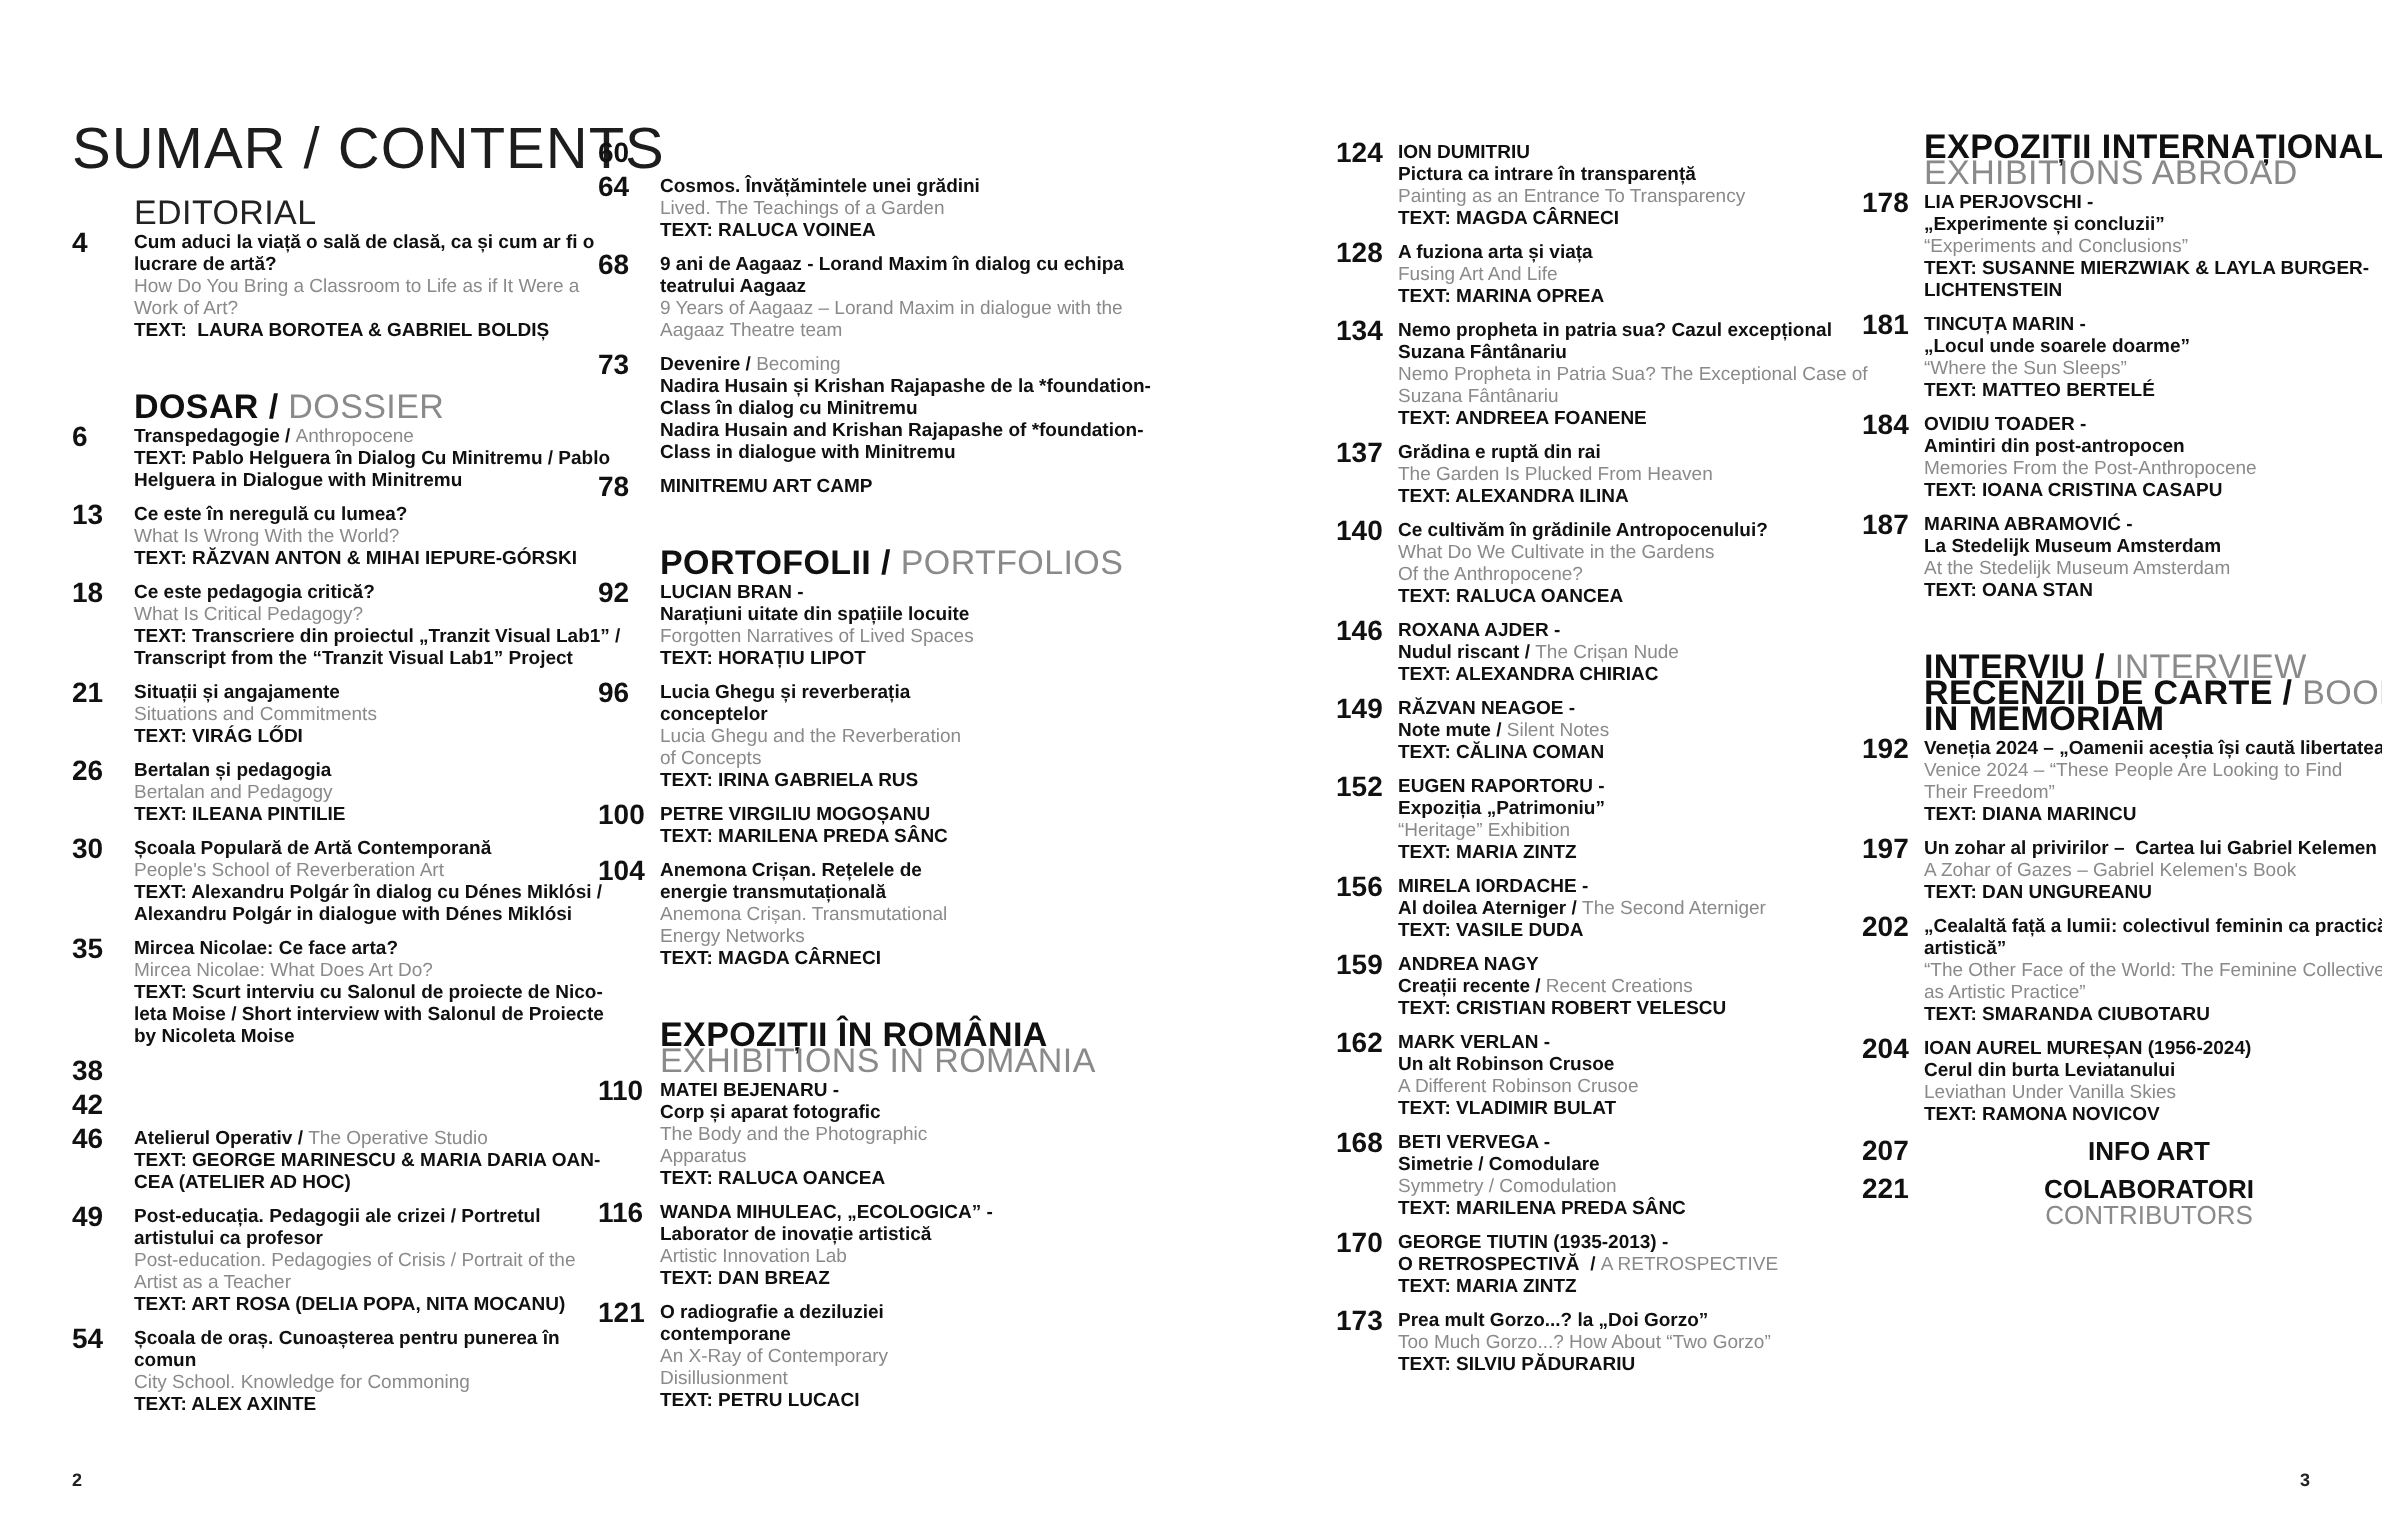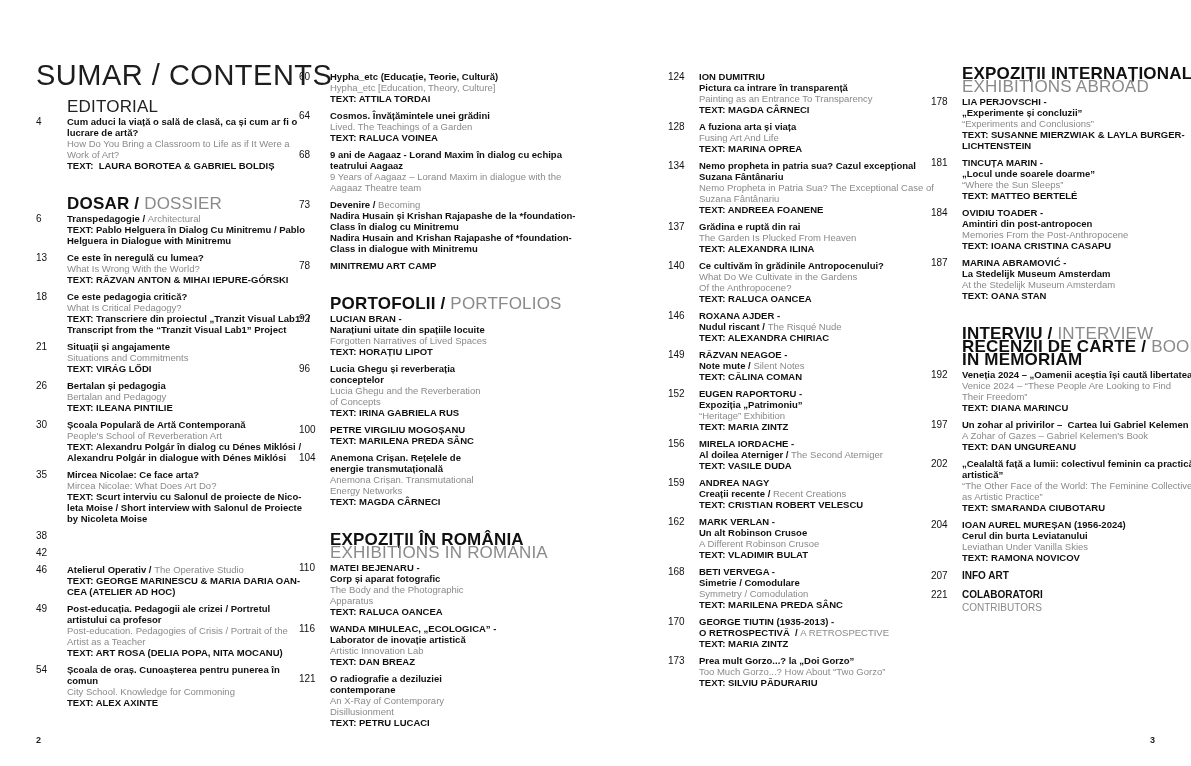--- a/index.html
+++ b/index.html
@@ -26,24 +26,24 @@
     margin:26px 0 3px 31px;
     font-size:17px;line-height:13px;letter-spacing:0.2px;
   }
   .items > .toc-heading:first-child{margin-top:0;}
 
   .toc-entry{
     display:grid;grid-template-columns:31px 1fr;
     margin:0 0 6px 0;
   }
   .toc-entry .num{
-    font-weight:normal;font-size:10px;line-height:11px;color:#111;
+    font-weight:bold;font-size:14px;line-height:11px;color:#111;
   }
   .toc-entry .body{font-size:9.5px;line-height:11px;}
-  .toc-entry.big .body{font-size:10px;line-height:13px;}
+  .toc-entry.big .body{font-size:13px;line-height:13px;text-align:center;}
   .toc-entry.big .num{line-height:13px;}
 
   .line{white-space:pre;}
   .seg-b{font-weight:bold;color:#101010;}
   .seg-g{font-weight:normal;color:#8a8a8a;}
   .seg-n{font-weight:normal;color:#222222;}
 
   .folio{
     position:absolute;font-size:9px;font-weight:bold;color:#222;
   }
@@ -70,21 +70,21 @@
             <div class="line"><span class="seg-g">Work of Art?</span></div>
             <div class="line"><span class="seg-b">TEXT:  LAURA BOROTEA &amp; GABRIEL BOLDIȘ</span></div>
           </div>
         </div>
         <div class="toc-heading">
           <div class="line"><span class="seg-b">DOSAR / </span><span class="seg-g">DOSSIER</span></div>
         </div>
         <div class="toc-entry">
           <div class="num">6</div>
           <div class="body">
-            <div class="line"><span class="seg-b">Transpedagogie / </span><span class="seg-g">Architectural</span></div>
+            <div class="line"><span class="seg-b">Transpedagogie / </span><span class="seg-g">Anthropocene</span></div>
             <div class="line"><span class="seg-b">TEXT: Pablo Helguera în Dialog Cu Minitremu / Pablo</span></div>
             <div class="line"><span class="seg-b">Helguera in Dialogue with Minitremu</span></div>
           </div>
         </div>
         <div class="toc-entry">
           <div class="num">13</div>
           <div class="body">
             <div class="line"><span class="seg-b">Ce este în neregulă cu lumea?</span></div>
             <div class="line"><span class="seg-g">What Is Wrong With the World?</span></div>
             <div class="line"><span class="seg-b">TEXT: RĂZVAN ANTON &amp; MIHAI IEPURE-GÓRSKI</span></div>
@@ -167,25 +167,20 @@
             <div class="line"><span class="seg-b">TEXT: ALEX AXINTE</span></div>
           </div>
         </div>
       </div>
   </div>
 
   <div class="toc-column" id="col2">
     <div class="items">
         <div class="toc-entry">
           <div class="num">60</div>
-          <div class="body">
-            <div class="line"><span class="seg-b">Hypha_etc (Educație, Teorie, Cultură)</span></div>
-            <div class="line"><span class="seg-g">Hypha_etc [Education, Theory, Culture]</span></div>
-            <div class="line"><span class="seg-b">TEXT: ATTILA TORDAI</span></div>
-          </div>
         </div>
         <div class="toc-entry">
           <div class="num">64</div>
           <div class="body">
             <div class="line"><span class="seg-b">Cosmos. Învățămintele unei grădini</span></div>
             <div class="line"><span class="seg-g">Lived. The Teachings of a Garden</span></div>
             <div class="line"><span class="seg-b">TEXT: RALUCA VOINEA</span></div>
           </div>
         </div>
         <div class="toc-entry">
@@ -331,21 +326,21 @@
             <div class="line"><span class="seg-b">Ce cultivăm în grădinile Antropocenului?</span></div>
             <div class="line"><span class="seg-g">What Do We Cultivate in the Gardens</span></div>
             <div class="line"><span class="seg-g">Of the Anthropocene?</span></div>
             <div class="line"><span class="seg-b">TEXT: RALUCA OANCEA</span></div>
           </div>
         </div>
         <div class="toc-entry">
           <div class="num">146</div>
           <div class="body">
             <div class="line"><span class="seg-b">ROXANA AJDER -</span></div>
-            <div class="line"><span class="seg-b">Nudul riscant / </span><span class="seg-g">The Risqué Nude</span></div>
+            <div class="line"><span class="seg-b">Nudul riscant / </span><span class="seg-g">The Crișan Nude</span></div>
             <div class="line"><span class="seg-b">TEXT: ALEXANDRA CHIRIAC</span></div>
           </div>
         </div>
         <div class="toc-entry">
           <div class="num">149</div>
           <div class="body">
             <div class="line"><span class="seg-b">RĂZVAN NEAGOE -</span></div>
             <div class="line"><span class="seg-b">Note mute / </span><span class="seg-g">Silent Notes</span></div>
             <div class="line"><span class="seg-b">TEXT: CĂLINA COMAN</span></div>
           </div>

